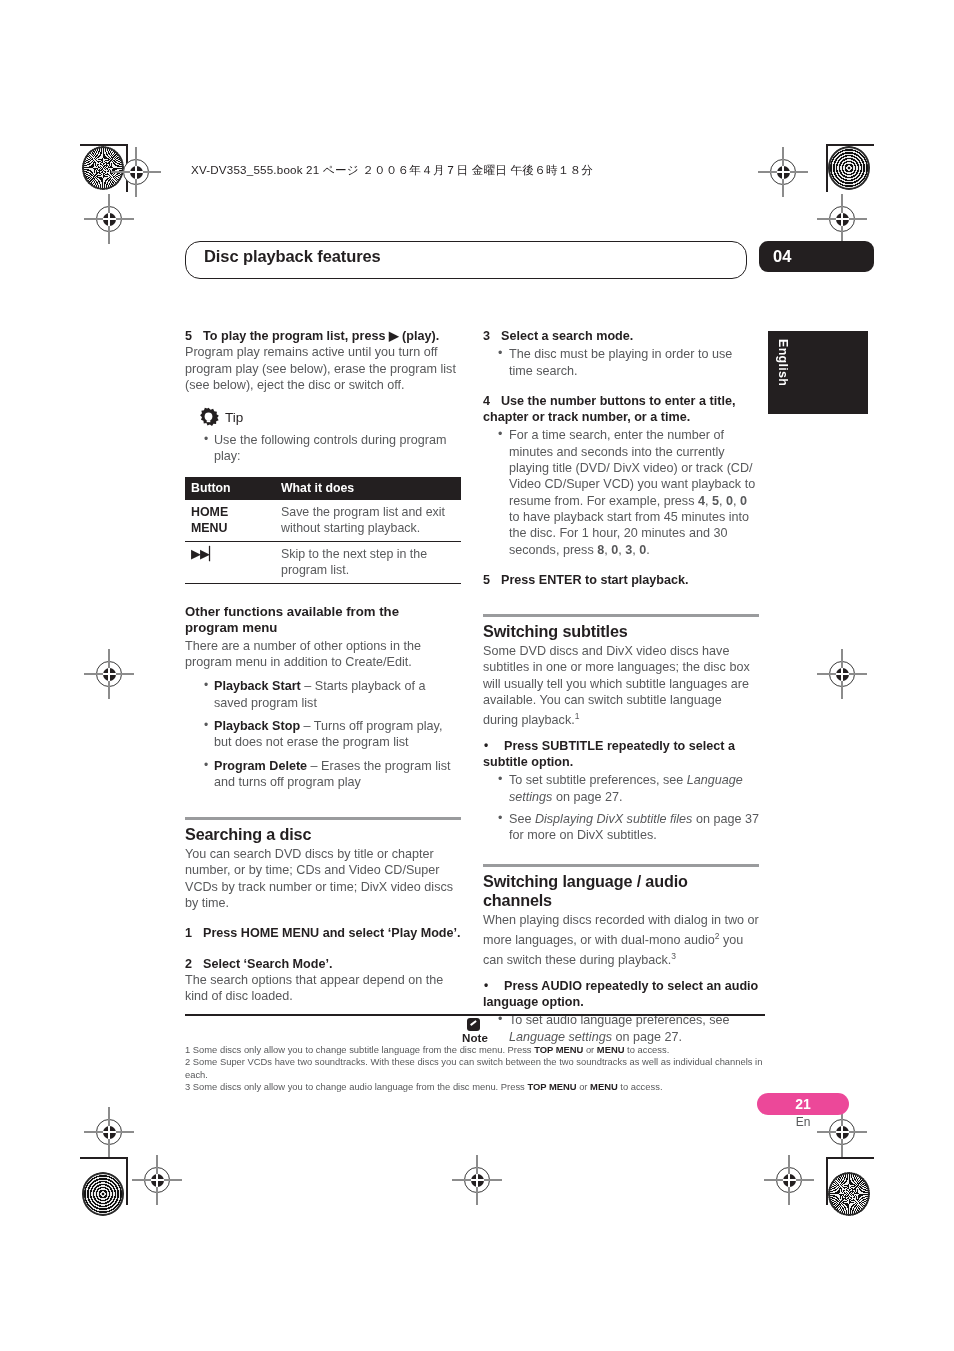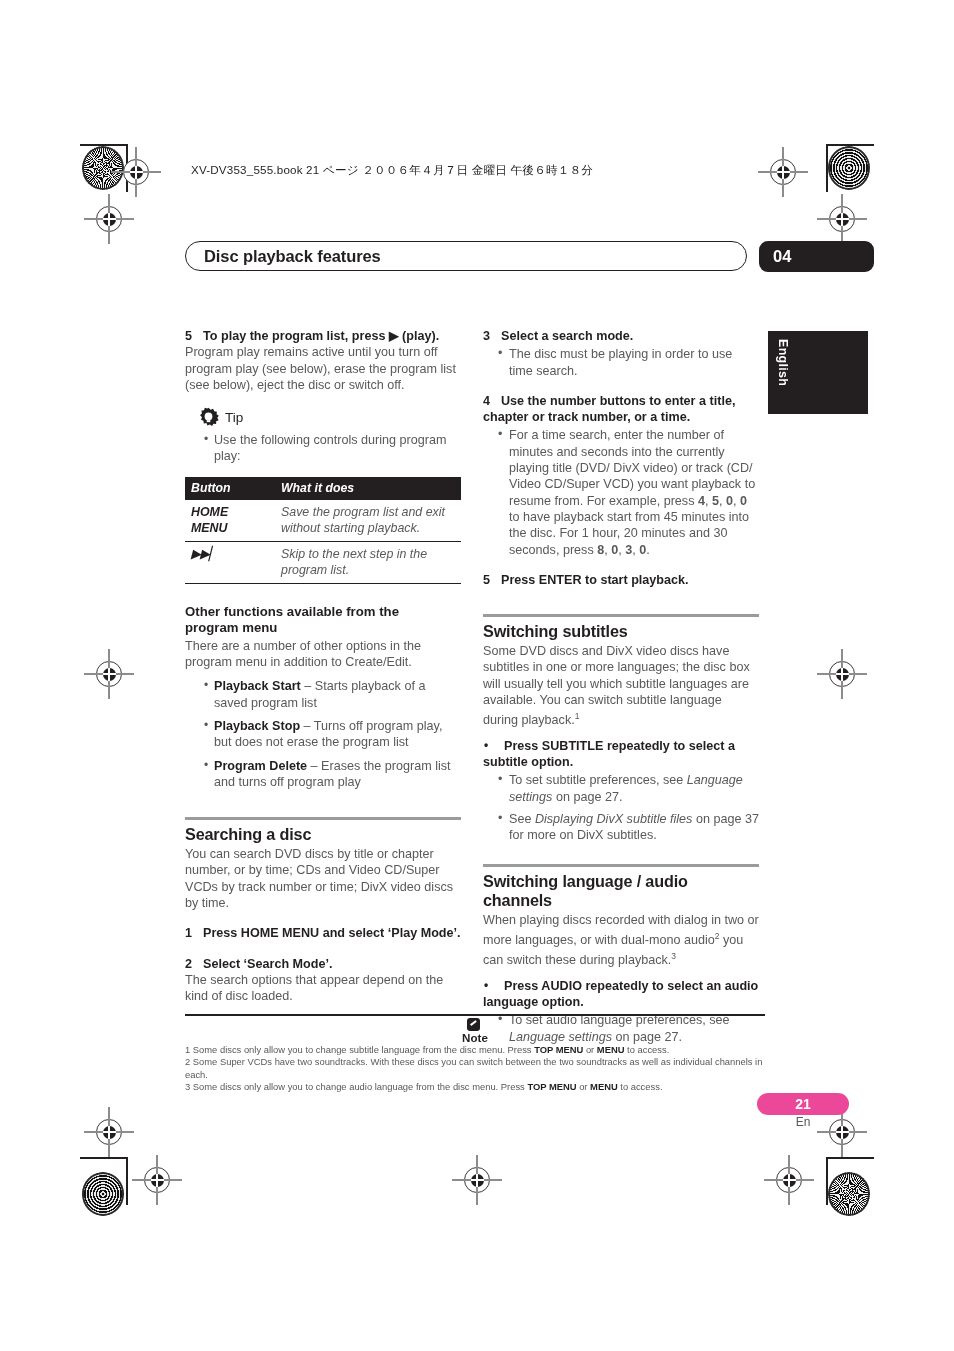--- a/index.html
+++ b/index.html
@@ -77,21 +77,21 @@
     color: #231f20;
     white-space: nowrap;
   }
 
   
   .chapter-bar {
     position: absolute;
     left: 185px;
     top: 241px;
     width: 562px;
-    height: 30px;
+    height: 38px;
     border: 1.4px solid #231f20;
     border-radius: 15px;
     box-sizing: border-box;
     background: #fff;
   }
   .chapter-title {
     position: absolute;
     left: 18px;
     top: 5px;
     font-size: 16.5px;
@@ -238,21 +238,20 @@
     font-weight: normal;
     color: #231f20;
   }
 
   
   table.ctl {
     border-collapse: collapse;
     width: 276px;
     margin: 0;
     table-layout: fixed;
-    font-style: italic;
   }
   table.ctl th {
     background: #231f20;
     color: #fff;
     font-size: 12.3px;
     font-weight: bold;
     text-align: left;
     padding: 4px 6px 5px 6px;
   }
   table.ctl th.c1, table.ctl td.c1 { width: 78px; }

